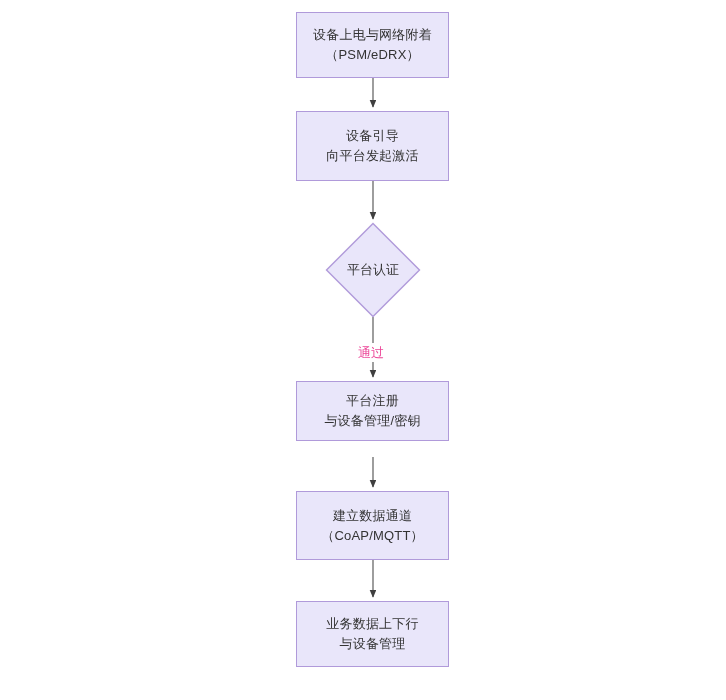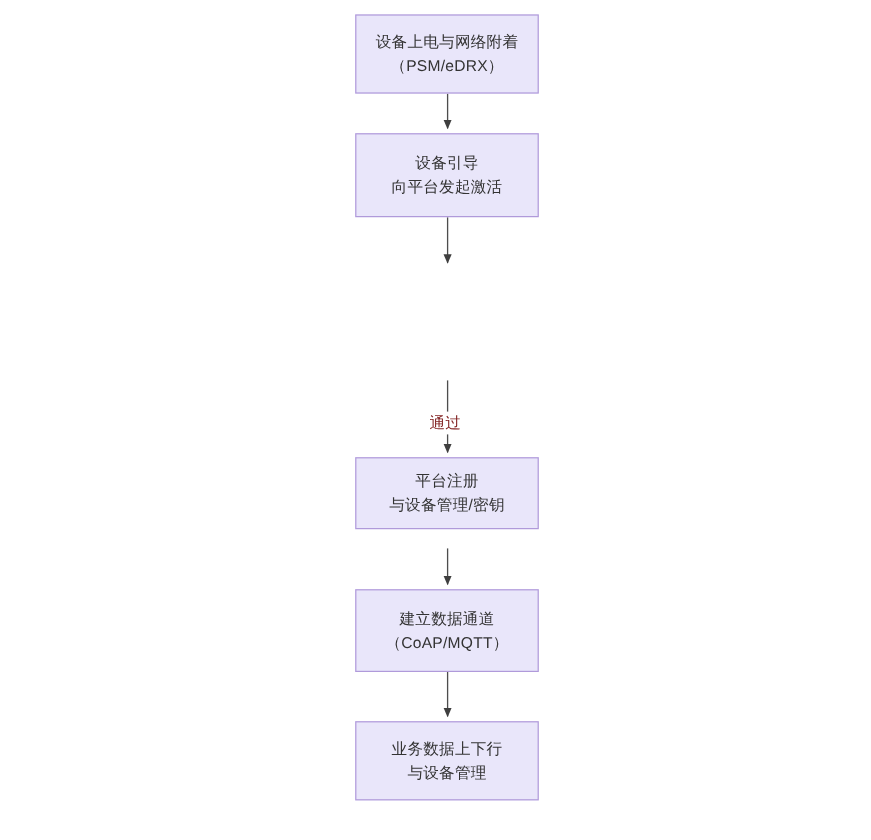--- a/index.html
+++ b/index.html
@@ -72,21 +72,21 @@
     color: #333333;
     font-size: 13px;
     line-height: 20px;
     text-align: center;
   }
 
   
   .edge-label {
     position: absolute;
     background: #ffffff;
-    color: #7f1d1d;
+    color: #ec4899;
     font-size: 13px;
     line-height: 17px;
     padding: 1px 3px;
     white-space: nowrap;
   }
 </style>
 </head>
 <body>
 
 <div id="flow-canvas">
@@ -108,20 +108,26 @@
   </svg>
 
   <div class="node node-process" style="left:296px; top:111px; width:153px; height:70px;">
     <div><span>设备引导</span><br><span>向平台发起激活</span></div>
   </div>
 
   <div class="node node-process" style="left:296px; top:12px; width:153px; height:66px;">
     <div><span>设备上电与网络附着</span><br><span>（PSM/eDRX）</span></div>
   </div>
 
+  <div class="node-decision-wrap" style="left:325px; top:222px; width:96px; height:96px;">
+    <svg class="node-decision-shape" viewBox="0 0 96 96" width="96" height="96" xmlns="http://www.w3.org/2000/svg">
+      <polygon points="48,1.5 94.5,48 48,94.5 1.5,48" fill="#e9e6fa" stroke="#b09ada" stroke-width="1.4"></polygon>
+    </svg>
+    <div class="node-decision-label"><span>平台认证</span></div>
+  </div>
 
   <div class="edge-label" style="left:355px; top:343px;">通过</div>
 
   <div class="node node-process" style="left:296px; top:381px; width:153px; height:60px;">
     <div><span>平台注册</span><br><span>与设备管理/密钥</span></div>
   </div>
 
   <div class="node node-process" style="left:296px; top:491px; width:153px; height:69px;">
     <div><span>建立数据通道</span><br><span>（CoAP/MQTT）</span></div>
   </div>

